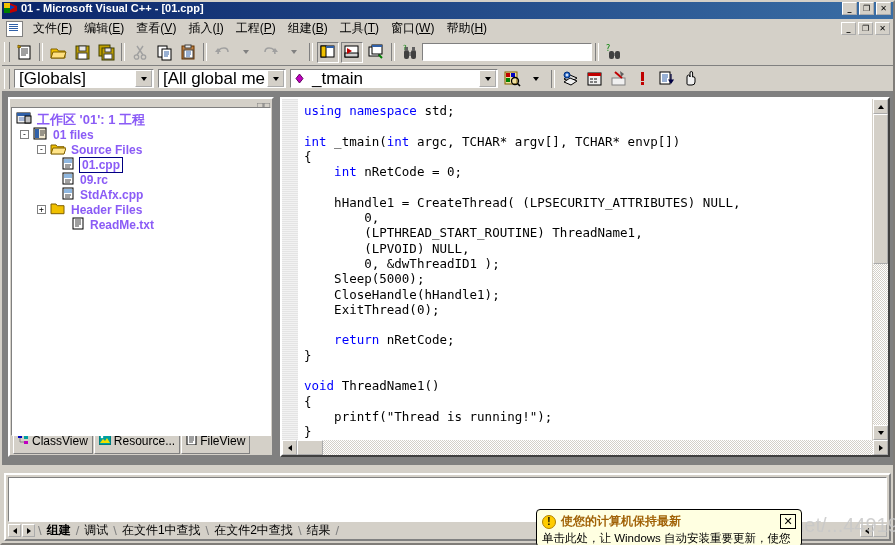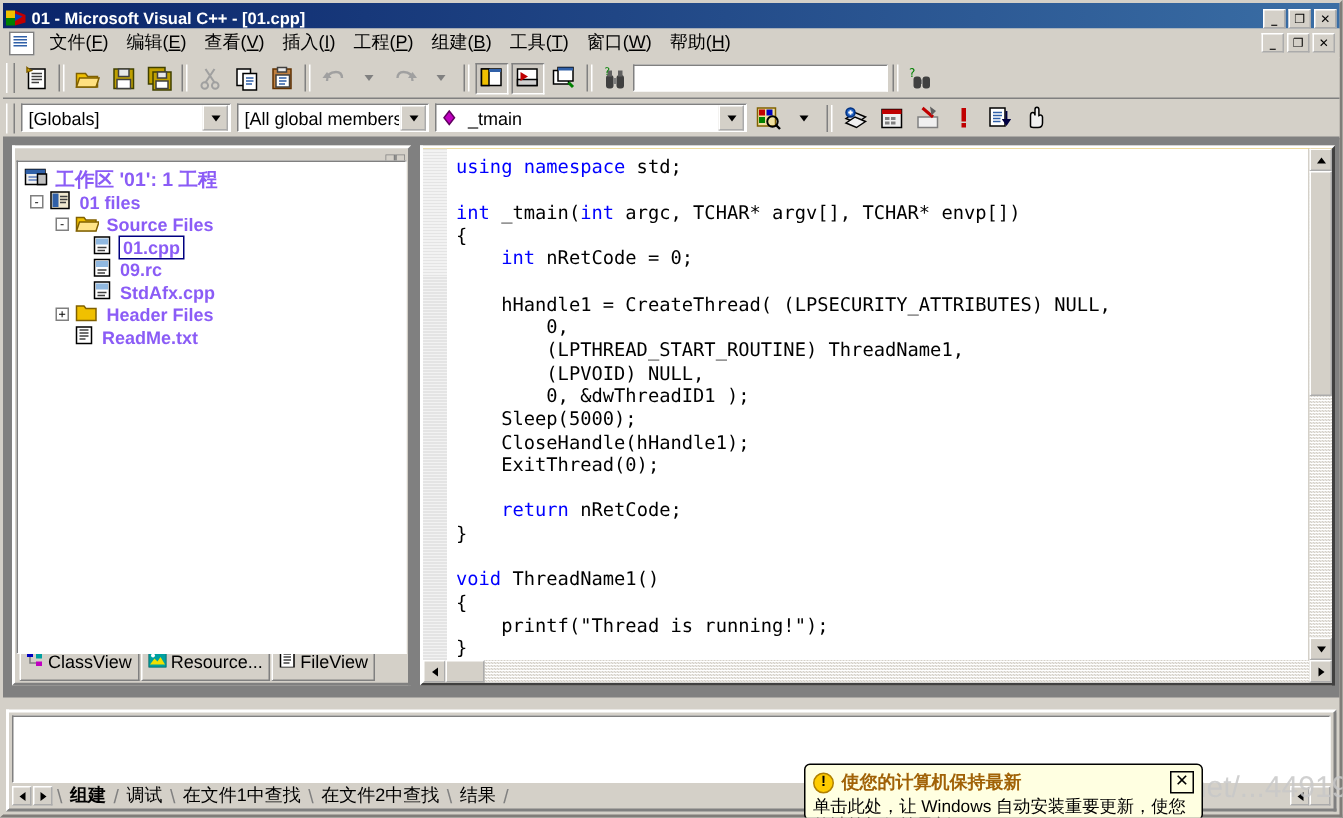--- a/index.html
+++ b/index.html
@@ -8,21 +8,21 @@
     background:#d4d0c8;
     font-family:"Liberation Sans","DejaVu Sans",sans-serif;
     font-size:12px;
     -webkit-font-smoothing:none;
   }
   .app{position:relative;width:895px;height:545px;box-sizing:border-box;
        border:2px outset #d4d0c8;background:#d4d0c8;}
 
   
   .titlebar{
-    height:17px;margin:0;display:flex;align-items:flex-end;
+    height:17px;margin:0;display:flex;align-items:flex-start;
     background:linear-gradient(to right,#0a246a,#3a6ea5);
     color:#fff;font-weight:bold;font-size:11px;padding-left:2px;
   }
   .vcicon{width:14px;height:13px;margin-right:3px;position:relative;flex:0 0 auto;}
   .title-text{flex:1 1 auto;white-space:nowrap;overflow:hidden;}
   .winbtns{display:flex;gap:2px;padding-right:2px;flex:0 0 auto;}
   .wb{width:15px;height:13px;background:#d4d0c8;border:1px outset #fff;
       font-size:8px;line-height:11px;text-align:center;color:#000;
       font-family:"DejaVu Sans",sans-serif;font-weight:bold;box-sizing:border-box;}
 
@@ -50,21 +50,21 @@
   .sep{width:2px;height:18px;border-left:1px solid #808080;border-right:1px solid #fff;
        margin:0 3px;flex:0 0 auto;}
   .tb input.tbinput{height:18px;width:170px;box-sizing:border-box;
        border:1px solid;border-color:#808080 #fff #fff #808080;background:#fff;
        font-family:"Liberation Sans",sans-serif;font-size:12px;padding:1px 3px;}
 
   
   .combo{height:19px;box-sizing:border-box;display:flex;align-items:center;
          border:1px solid;border-color:#808080 #fff #fff #808080;background:#fff;
          margin:0 2px;flex:0 0 auto;}
-  .combo .ctext{flex:1 1 auto;padding:0 2px 0 4px;font-size:12px;white-space:nowrap;
+  .combo .ctext{flex:1 1 auto;padding:0 2px 0 4px;font-size:17px;white-space:nowrap;
          overflow:hidden;color:#000;}
   .combo .carrow{width:15px;height:15px;margin:1px;flex:0 0 auto;background:#d4d0c8;
          border:1px outset #fff;display:flex;align-items:center;justify-content:center;}
   .arrow-dn{width:0;height:0;border-left:3px solid transparent;border-right:3px solid transparent;
          border-top:4px solid #000;}
   .memicon{width:11px;height:11px;margin:0 3px 0 3px;flex:0 0 auto;}
 
   
   .client{position:relative;background:#808080;height:373px;box-sizing:border-box;
           border-top:1px solid #808080;}
@@ -483,21 +483,21 @@
           <span class="expander">+</span>
           <span class="ico" style="margin-left:4px">
             <svg width="16" height="13" viewBox="0 0 16 13">
                 <path d="M1 2h5l1.3 1.7H14v8H1z" fill="#f0c000" stroke="#806000"></path>
               </svg>
           </span>
           <span class="tlabel">Header Files</span>
         </div>
 
 
-        <div class="trow" style="padding-left:38px">
+        <div class="trow" style="padding-left:60px">
           <span class="ico">
             <svg width="13" height="13" viewBox="0 0 13 13">
                 <rect x="1" y="1" width="10" height="11" fill="#fff" stroke="#000"></rect>
                 <path d="M3 3h6M3 5h6M3 7h6M3 9h4" stroke="#404040"></path>
               </svg>
           </span>
           <span class="tlabel">ReadMe.txt</span>
         </div>
       </div>
 

